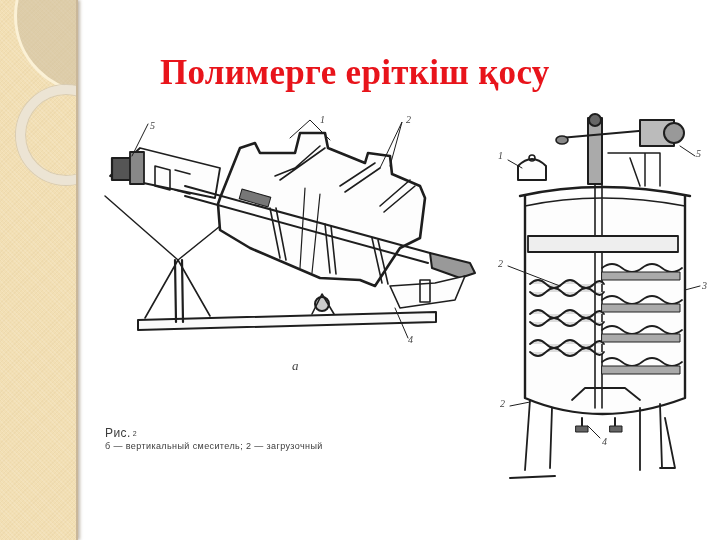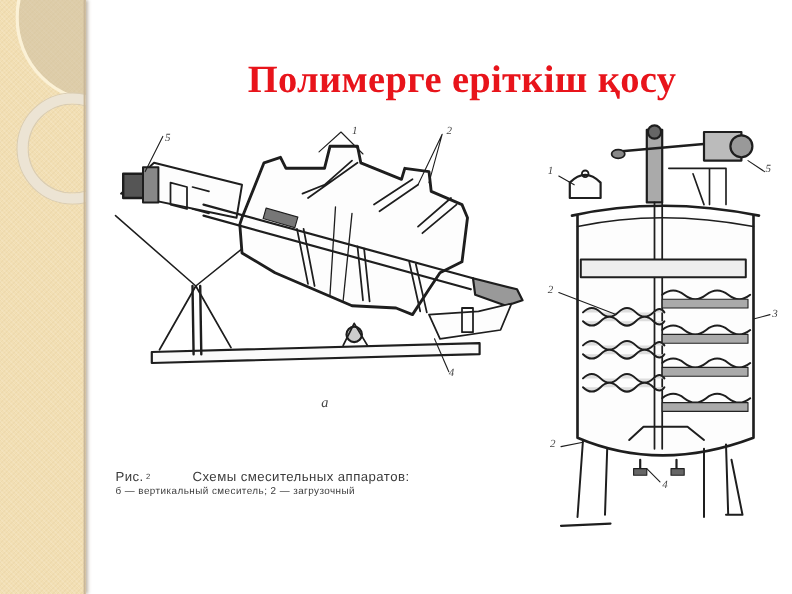--- a/index.html
+++ b/index.html
@@ -29,21 +29,21 @@
     clip-path: inset(0 0 0 0);
   }
   .circle-b {
     position: absolute; left: 16px; top: 85px; width: 82px; height: 82px;
     border-radius: 50%;
     border: 9px solid #ece4d4;
     box-shadow: inset 0 0 0 1px #d8ccb4, 0 0 0 1px #d8ccb4;
   }
   .title {
     position: absolute; left: 160px; top: 48px; width: 520px;
-    text-align: center;
+    text-align: left;
     color: #e8141b;
     font-family: "Liberation Serif", serif;
     font-weight: bold;
     font-size: 35px;
     letter-spacing: 0.3px;
     line-height: 50px;
   }
   .figure {
     position: absolute; left: 90px; top: 108px; width: 630px; height: 400px;
     background: #ffffff;
@@ -190,16 +190,15 @@
   <span class="lbl" style="left:606px;top:40px;">5</span>
   <span class="lbl" style="left:408px;top:150px;">2</span>
   <span class="lbl" style="left:612px;top:172px;">3</span>
   <span class="lbl" style="left:410px;top:290px;">2</span>
   <span class="lbl" style="left:512px;top:328px;">4</span>
 </div>
 
 <div class="caption">
   <div class="line1">
     <span class="fig"><span>Рис.</span><span class="sup">2</span></span>
-    <span>Схемы смесительных аппаратов:</span>
   </div>
   <div>б — вертикальный смеситель; 2 — загрузочный</div>
 </div>
 
 </body></html>

